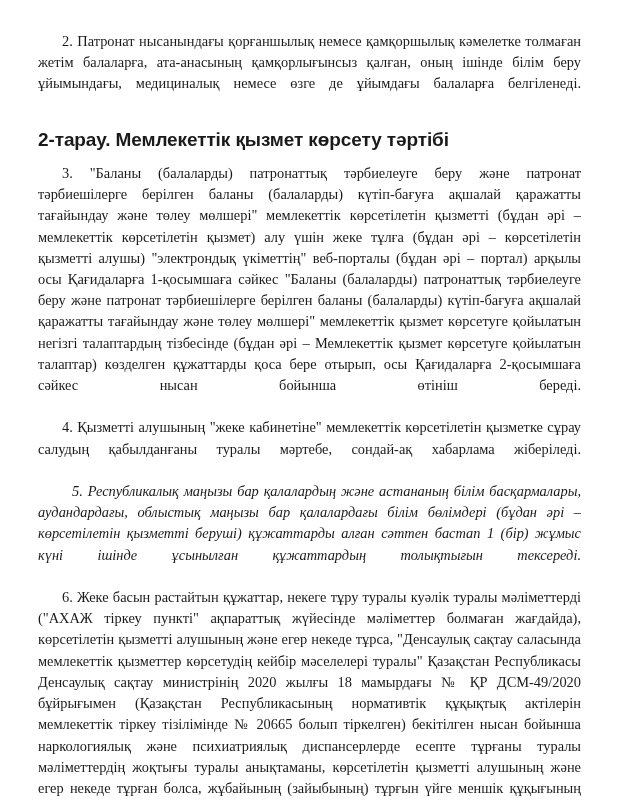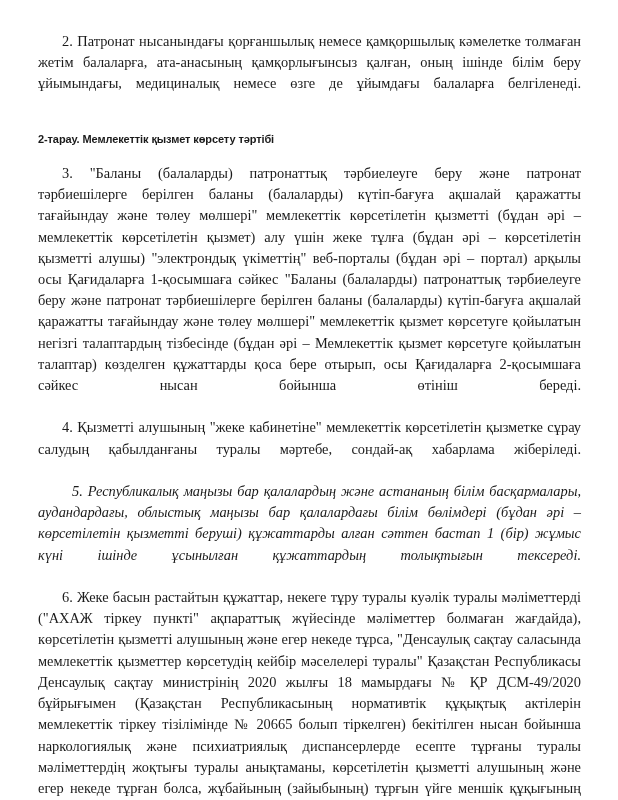--- a/index.html
+++ b/index.html
@@ -40,21 +40,21 @@
     word-spacing: 0.1px;
   }
   p.para.wide-indent {
     text-indent: 34px;
     font-style: italic;
   }
   h2.section-heading {
     margin: 0;
     padding: 0;
     font-family: "Liberation Sans", "DejaVu Sans", sans-serif;
-    font-size: 11px;
+    font-size: 19px;
     font-weight: bold;
     line-height: 21.2px;
     text-align: left;
     text-indent: 0;
     letter-spacing: -0.1px;
   }
   .gap-after-p2 { height: 13px; }
   .gap-after-heading { height: 13px; }
 
   

